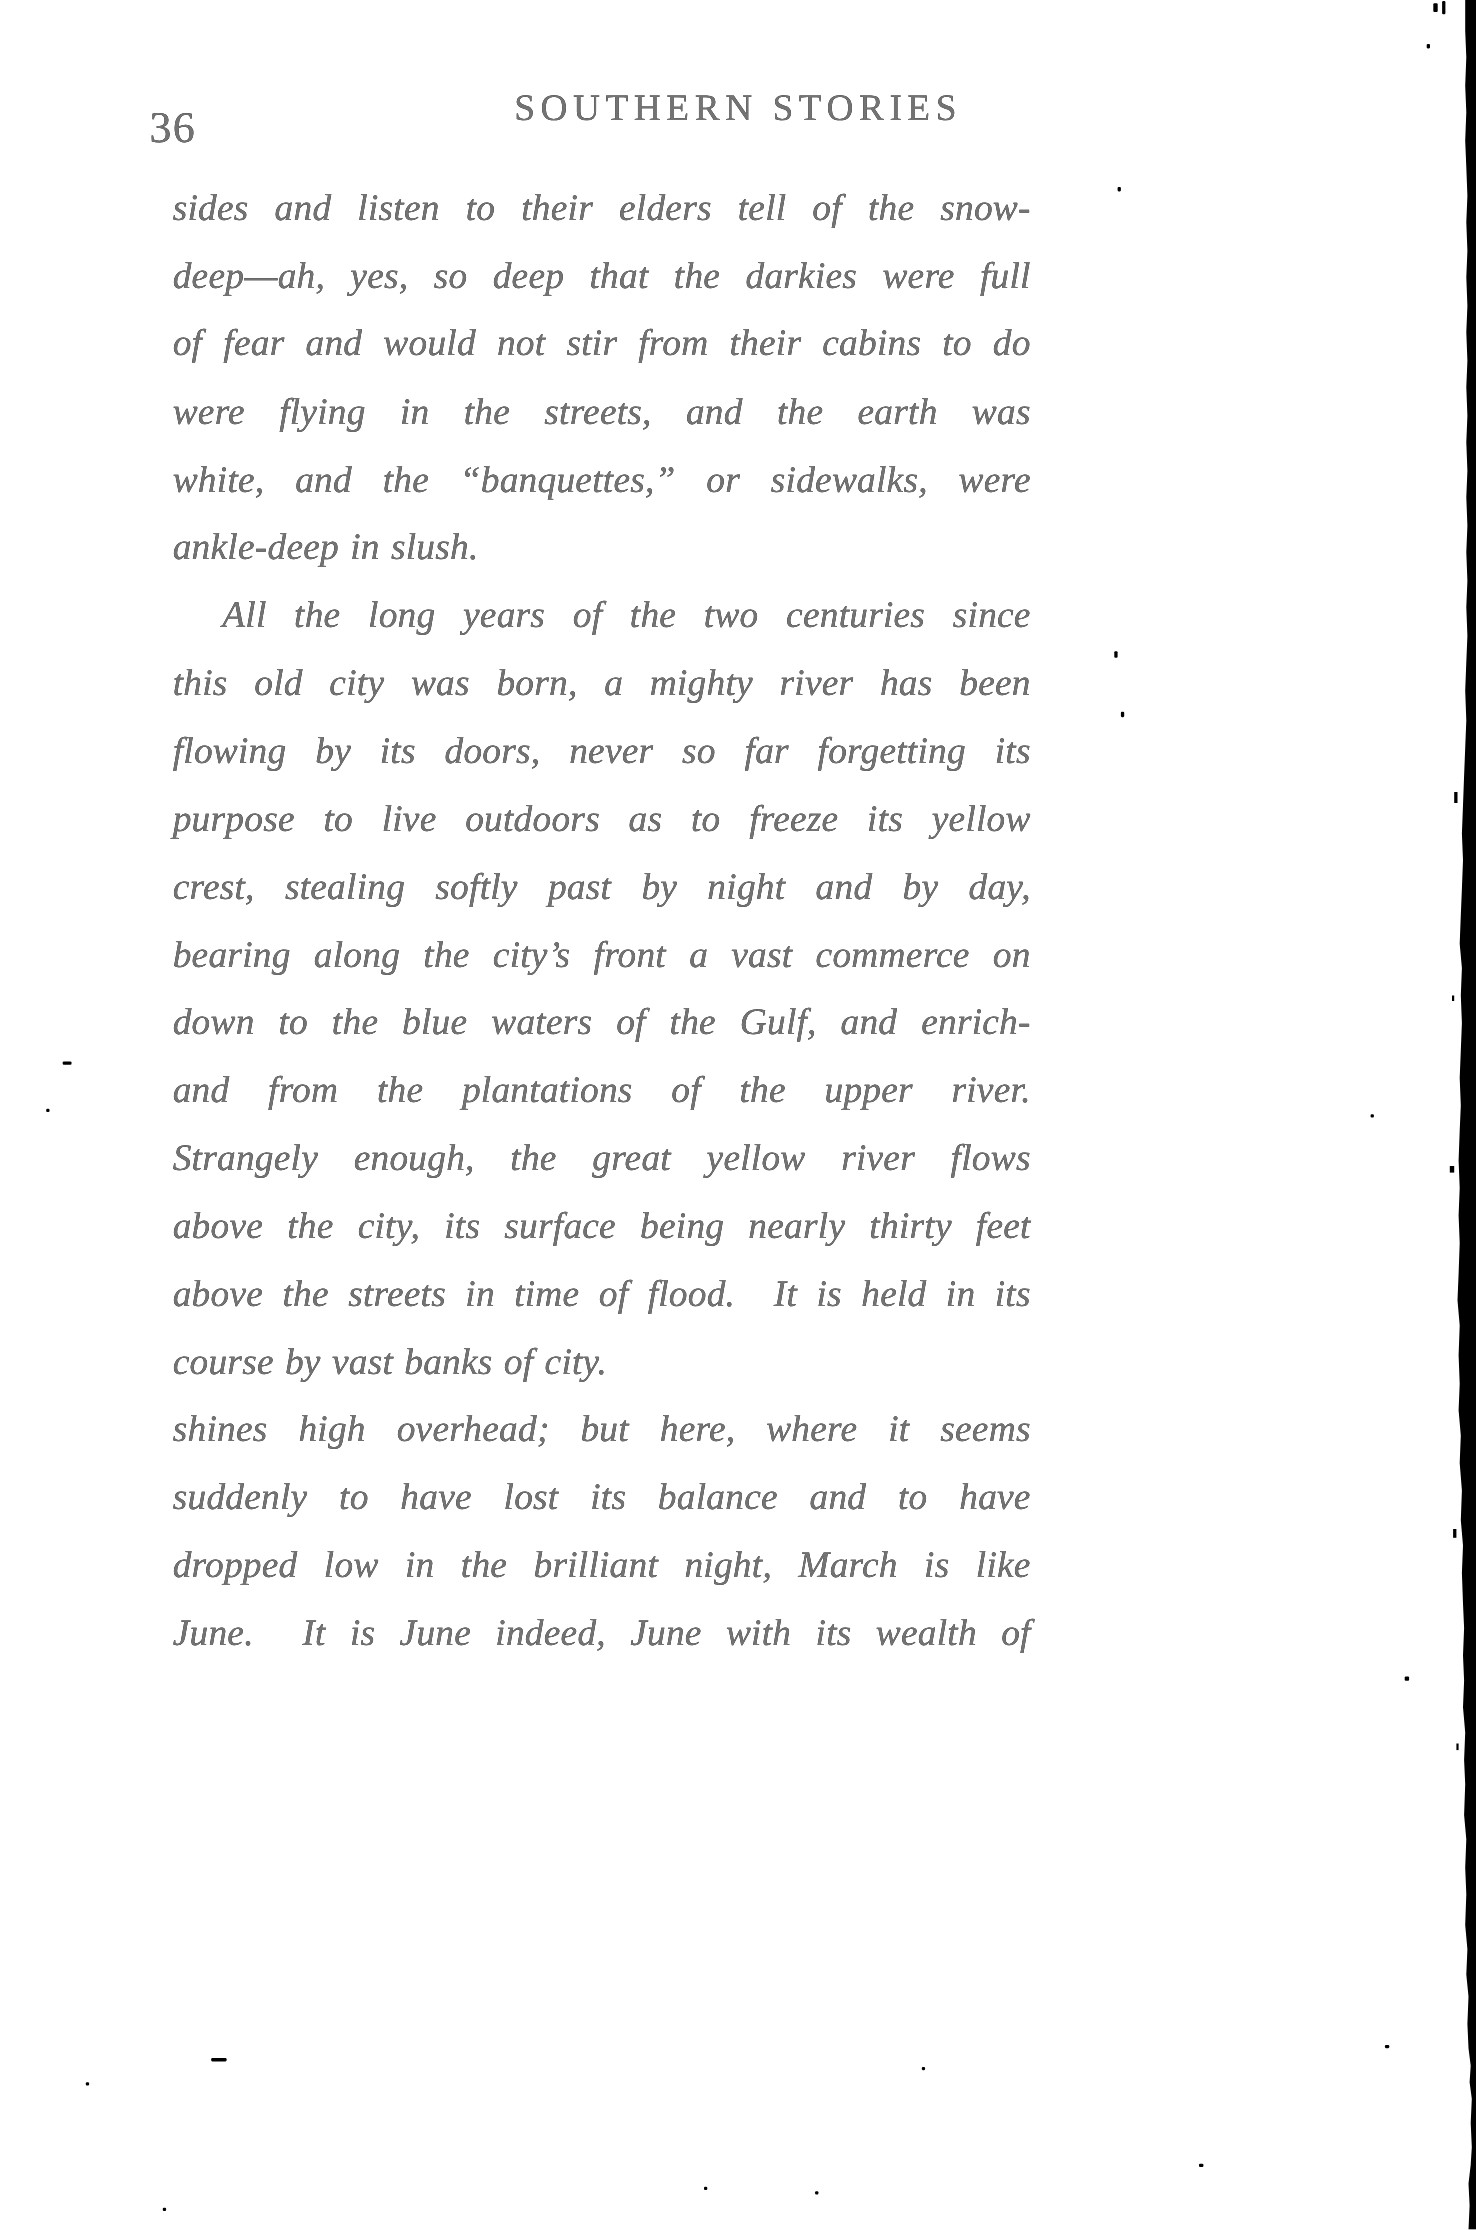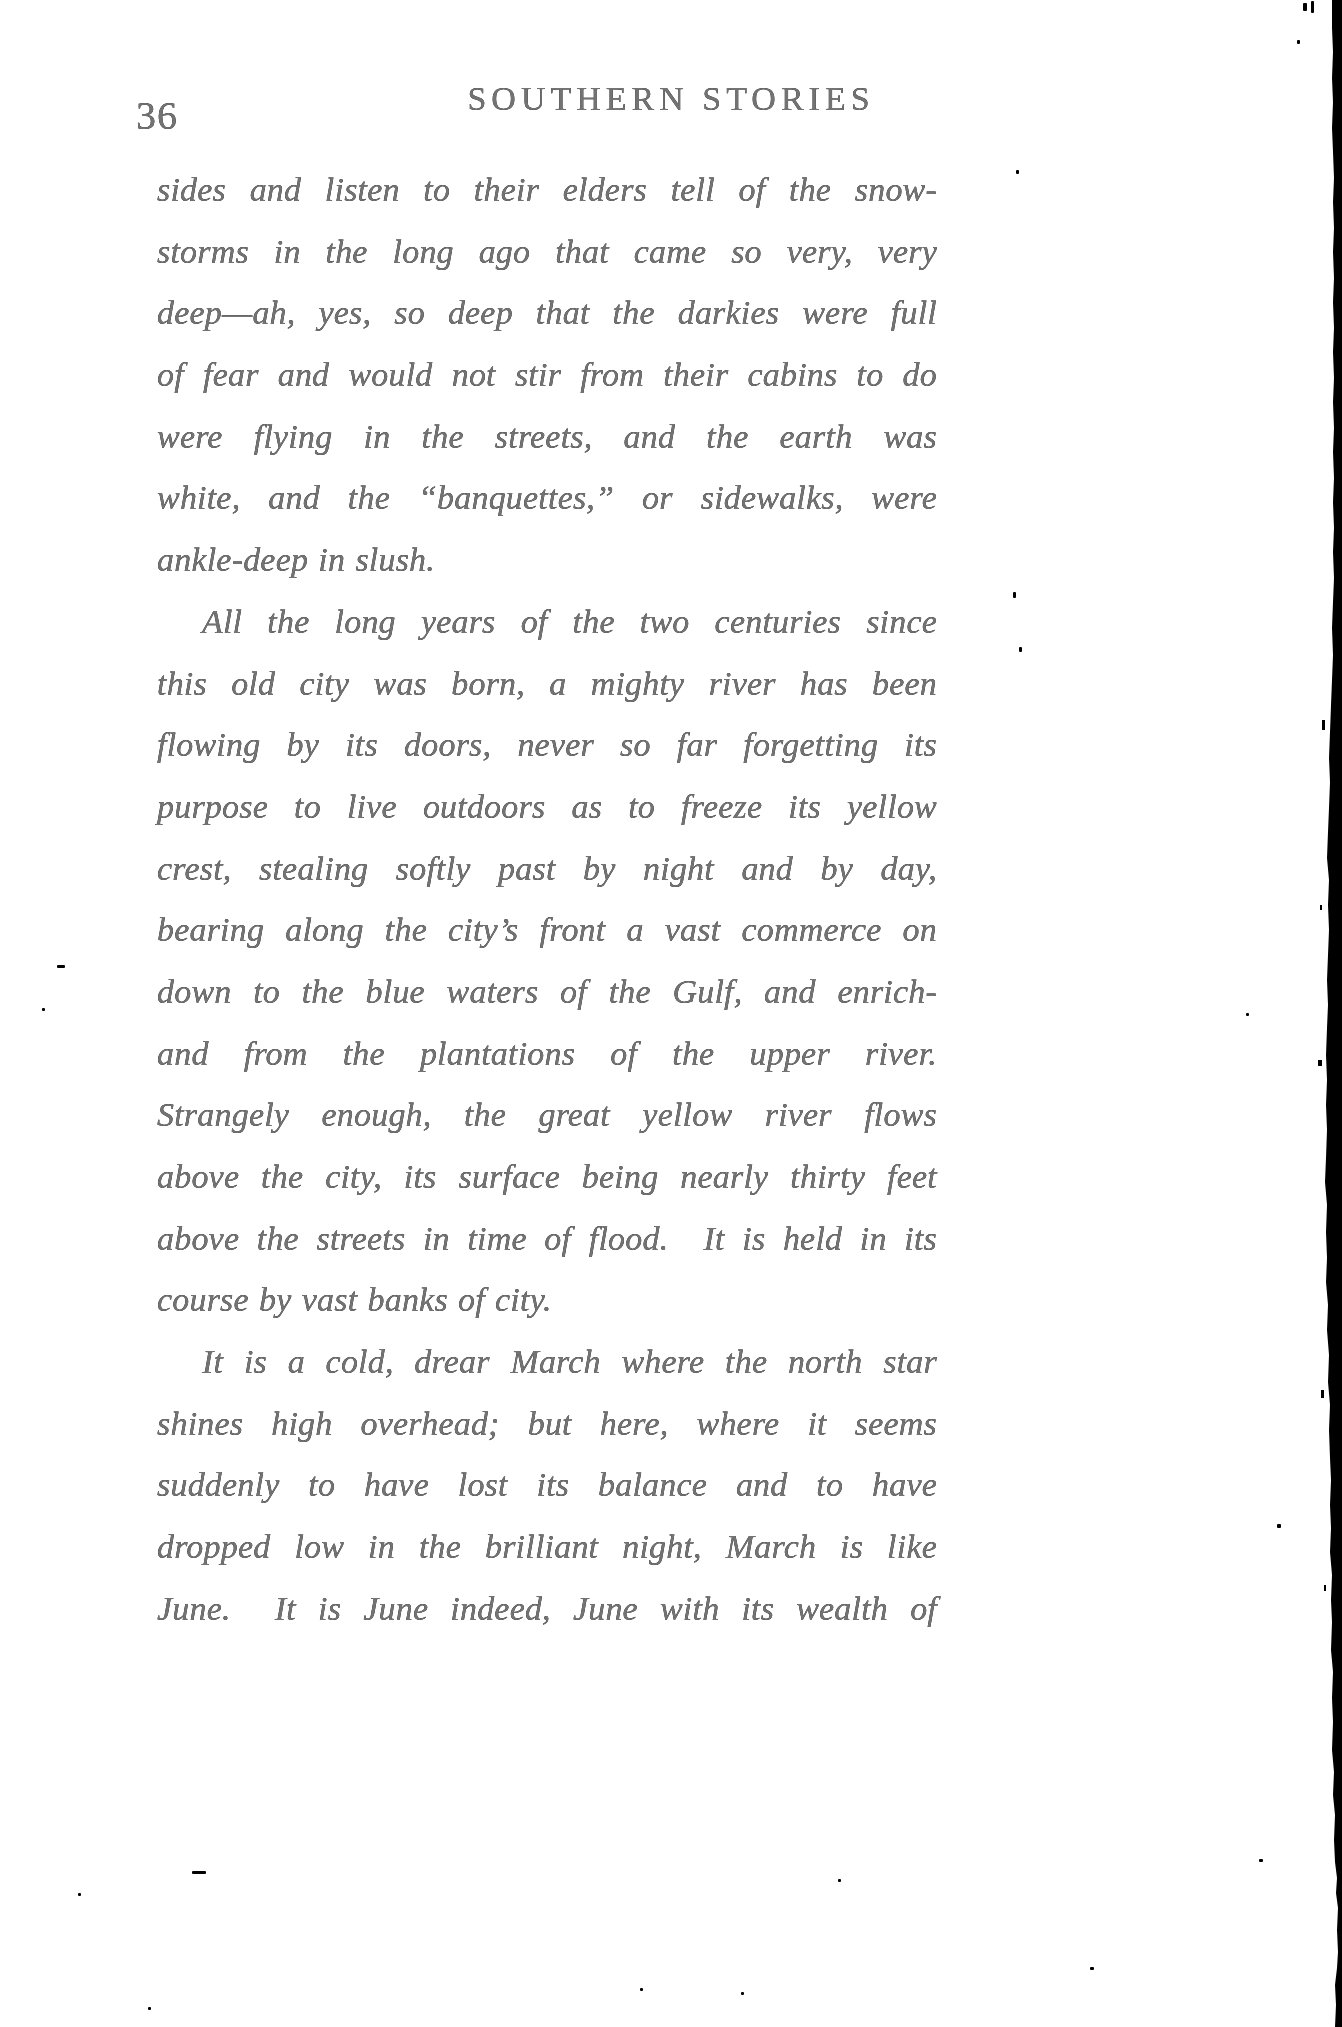--- a/index.html
+++ b/index.html
@@ -60,21 +60,20 @@
 
 <div class="page">
 
   <span class="folio">36</span>
   <h1 class="running-title">SOUTHERN STORIES</h1>
 
   <main class="textblock">
 
     <p class="para">
       <span class="line">sides and listen to their elders tell of the snow-</span>
-      <span class="line">storms in the long ago that came so very, very</span>
       <span class="line">deep—ah, yes, so deep that the darkies were full</span>
       <span class="line">of fear and would not stir from their cabins to do</span>
       <span class="line">were flying in the streets, and the earth was</span>
       <span class="line">white, and the “banquettes,” or sidewalks, were</span>
       <span class="line endline">ankle-deep in slush.</span>
     </p>
 
     <p class="para">
       <span class="line indent">All the long years of the two centuries since</span>
       <span class="line">this old city was born, a mighty river has been</span>
@@ -84,21 +83,20 @@
       <span class="line">bearing along the city’s front a vast commerce on</span>
       <span class="line">down to the blue waters of the Gulf, and enrich-</span>
       <span class="line">and from the plantations of the upper river.</span>
       <span class="line">Strangely enough, the great yellow river flows</span>
       <span class="line">above the city, its surface being nearly thirty feet</span>
       <span class="line">above the streets in time of flood.&nbsp; It is held in its</span>
       <span class="line endline">course by vast banks of city.</span>
     </p>
 
     <p class="para">
-      <span class="line indent">It is a cold, drear March where the north star</span>
       <span class="line">shines high overhead; but here, where it seems</span>
       <span class="line">suddenly to have lost its balance and to have</span>
       <span class="line">dropped low in the brilliant night, March is like</span>
       <span class="line">June.&nbsp; It is June indeed, June with its wealth of</span>
     </p>
 
   </main>
 
   <svg class="edge-band" viewBox="0 0 26 2027" preserveAspectRatio="none" xmlns="http://www.w3.org/2000/svg">
     <path fill="#000000" d="M26 0 L26 2027 L19 2027

